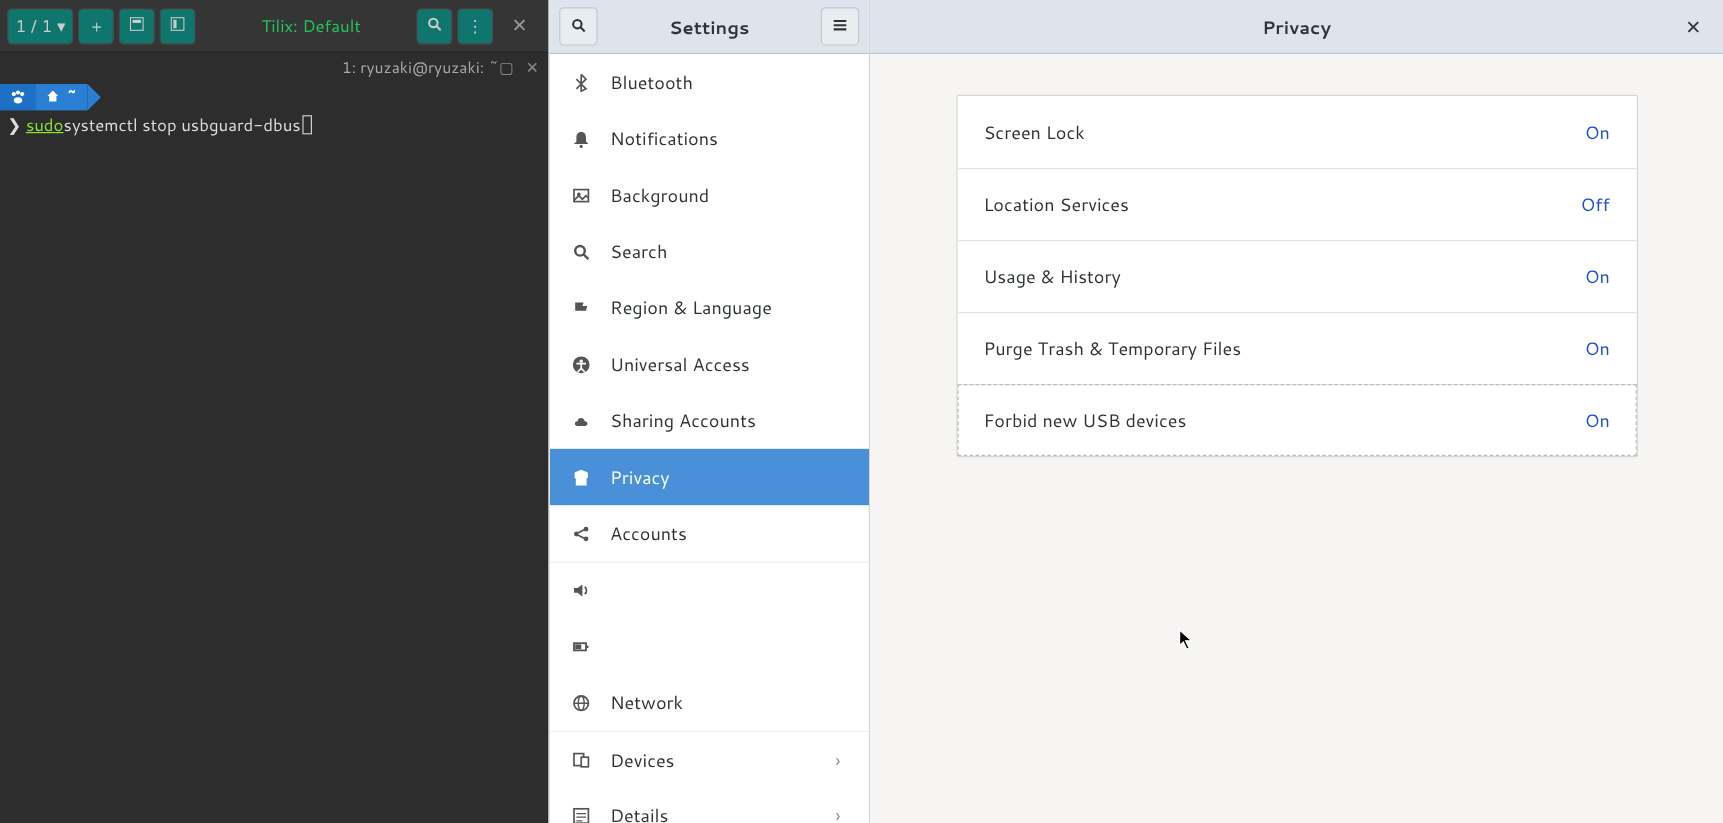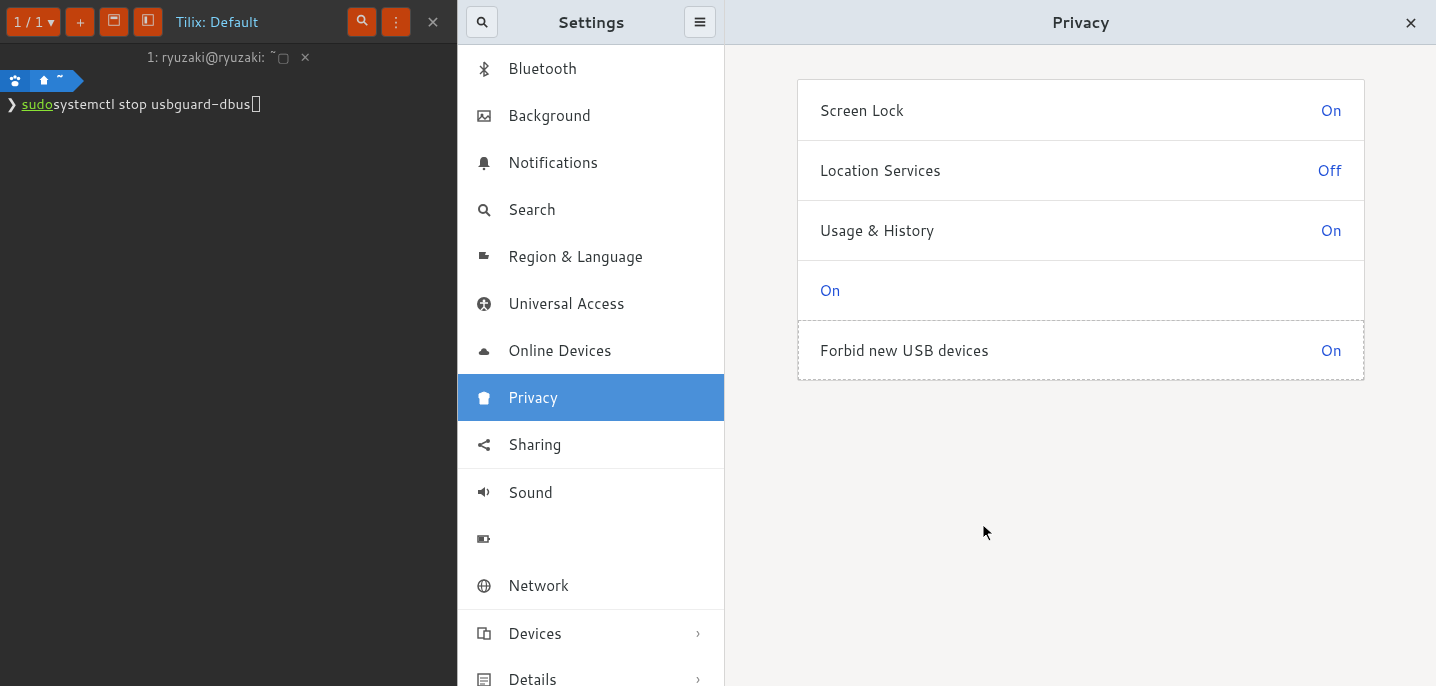--- a/index.html
+++ b/index.html
@@ -2,24 +2,24 @@
 <html><head>
 <meta charset="utf-8">
 <style>
   * { box-sizing: border-box; margin: 0; padding: 0; font-family: "Cantarell", "Segoe UI", sans-serif; }
   html, body { width: 1436px; height: 686px; overflow: hidden; }
   body { display: flex; background: #2c2c2c; }
 
   
   .tilix { width: 457px; height: 686px; background: #2d2d2d; color: #ddd; display: flex; flex-direction: column; }
   .tilix-header { height: 44px; background: #353535; display: flex; align-items: center; padding: 0 6px; gap: 4px; border-bottom: 1px solid #222; }
-  .t-btn { height: 30px; min-width: 30px; border: 1px solid #4a4a4a; background: #c2410c; border-radius: 4px; display: flex; align-items: center; justify-content: center; color: #ccc; font-size: 14px; padding: 0 6px; text-align: right; }
-  .t-title { flex: 1; text-align: left; padding-left: 8px; color: #7dd3fc; font-size: 14px; }
+  .t-btn { height: 30px; min-width: 30px; border: 1px solid #4a4a4a; background: #0f766e; border-radius: 4px; display: flex; align-items: center; justify-content: center; color: #ccc; font-size: 14px; padding: 0 6px; text-align: right; }
+  .t-title { flex: 1; text-align: center; padding-left: 8px; color: #22c55e; font-size: 14px; }
   .t-close { width: 36px; display:flex; align-items:center; justify-content:center; color:#999; }
-  .tilix-tab { height: 26px; background: #2d2d2d; display: flex; align-items: center; justify-content: center; padding: 0 8px; color: #aaa; font-size: 13px; }
+  .tilix-tab { height: 26px; background: #2d2d2d; display: flex; align-items: center; justify-content: flex-end; padding: 0 8px; color: #aaa; font-size: 13px; }
   .tilix-tab .ctrls { display:flex; gap:10px; color:#888;}
   .tilix-body { flex:1; background:#2d2d2d; font-family: "DejaVu Sans Mono","Consolas",monospace; font-size:14px; color:#eee; padding: 0; }
   .prompt-row { display:flex; align-items:center; height:22px; }
   .badge { display:flex; align-items:center; height:22px; }
   .seg { padding:0 8px; height:22px; display:flex; align-items:center; font-weight:600; }
   .seg.paw { background:#1e70c5; color:#fff; }
   .seg.home { background:#2a7fd4; color:#fff; }
   .arrow-end { width:0; height:0; border-top:11px solid transparent; border-bottom:11px solid transparent; border-left:11px solid #2a7fd4; }
   .cmd-row { padding: 2px 6px; display:flex; align-items:center; gap:0;}
   .cmd-row .ch { color:#ddd; }
@@ -175,39 +175,39 @@
           <span class="ico" style="color: rgb(85, 85, 85);">
             <svg viewBox="0 0 16 16">
               <path d="M8 1 L12 5 L8 9 L12 13 L8 15 L8 1 M4 5 L8 9 M4 13 L8 9" fill="none" stroke="currentColor" stroke-width="1.4"></path>
             </svg>
           </span>
           <span class="nav-label">Bluetooth</span>
         </li>
         <li>
           <span class="ico" style="color: rgb(85, 85, 85);">
             <svg viewBox="0 0 16 16">
+              <path d="M8 2 C5 2 4 4 4 7 L4 10 L2 12 L14 12 L12 10 L12 7 C12 4 11 2 8 2 Z" fill="currentColor"></path>
+              <circle cx="8" cy="14" r="1.3" fill="currentColor"></circle>
+            </svg>
+          </span>
+          <span class="nav-label">Notifications</span>
+        </li>
+        <li>
+          <span class="ico" style="color: rgb(85, 85, 85);">
+            <svg viewBox="0 0 16 16">
               <rect x="2" y="3" width="12" height="10" fill="none" stroke="currentColor" stroke-width="1.4"></rect>
               <circle cx="6" cy="7" r="1.5" fill="currentColor"></circle>
               <path d="M2 12 L6 8 L9 11 L12 8 L14 10" fill="none" stroke="currentColor" stroke-width="1.4"></path>
             </svg>
           </span>
           <span class="nav-label">Background</span>
         </li>
         <li>
           <span class="ico" style="color: rgb(85, 85, 85);">
             <svg viewBox="0 0 16 16">
-              <path d="M8 2 C5 2 4 4 4 7 L4 10 L2 12 L14 12 L12 10 L12 7 C12 4 11 2 8 2 Z" fill="currentColor"></path>
-              <circle cx="8" cy="14" r="1.3" fill="currentColor"></circle>
-            </svg>
-          </span>
-          <span class="nav-label">Notifications</span>
-        </li>
-        <li>
-          <span class="ico" style="color: rgb(85, 85, 85);">
-            <svg viewBox="0 0 16 16">
               <circle cx="7" cy="7" r="4" fill="none" stroke="currentColor" stroke-width="2"></circle>
               <line x1="10" y1="10" x2="14" y2="14" stroke="currentColor" stroke-width="2"></line>
             </svg>
           </span>
           <span class="nav-label">Search</span>
         </li>
         <li>
           <span class="ico" style="color: rgb(85, 85, 85);">
             <svg viewBox="0 0 16 16">
               <path d="M3 3 L3 14 M3 3 L10 3 L9 6 L13 6 L12 10 L3 10" fill="currentColor"></path>
@@ -224,50 +224,49 @@
             </svg>
           </span>
           <span class="nav-label">Universal Access</span>
         </li>
         <li>
           <span class="ico" style="color: rgb(85, 85, 85);">
             <svg viewBox="0 0 16 16">
               <path d="M5 12 C2 12 2 8 5 8 C5 5 10 4 11 8 C14 8 14 12 11 12 Z" fill="currentColor"></path>
             </svg>
           </span>
-          <span class="nav-label">Online Devices</span>
+          <span class="nav-label">Sharing Accounts</span>
         </li>
         <li class="selected">
           <span class="ico" style="color: rgb(255, 255, 255);">
             <svg viewBox="0 0 16 16">
               <path d="M4 8 L4 14 L12 14 L12 8 Z M8 2 L3 4 L3 8 L13 8 L13 4 Z" fill="currentColor"></path>
             </svg>
           </span>
           <span class="nav-label">Privacy</span>
         </li>
         <li>
           <span class="ico" style="color: rgb(85, 85, 85);">
             <svg viewBox="0 0 16 16">
               <circle cx="4" cy="8" r="2" fill="currentColor"></circle>
               <circle cx="12" cy="4" r="2" fill="currentColor"></circle>
               <circle cx="12" cy="12" r="2" fill="currentColor"></circle>
               <line x1="5.5" y1="7" x2="10.5" y2="4.5" stroke="currentColor" stroke-width="1.5"></line>
               <line x1="5.5" y1="9" x2="10.5" y2="11.5" stroke="currentColor" stroke-width="1.5"></line>
             </svg>
           </span>
-          <span class="nav-label">Sharing</span>
+          <span class="nav-label">Accounts</span>
         </li>
         <li class="sep-above">
           <span class="ico" style="color: rgb(85, 85, 85);">
             <svg viewBox="0 0 16 16">
               <path d="M2 6 L5 6 L9 3 L9 13 L5 10 L2 10 Z" fill="currentColor"></path>
               <path d="M11 5 C13 7 13 9 11 11" fill="none" stroke="currentColor" stroke-width="1.5"></path>
             </svg>
           </span>
-          <span class="nav-label">Sound</span>
         </li>
         <li>
           <span class="ico" style="color: rgb(85, 85, 85);">
             <svg viewBox="0 0 16 16">
               <rect x="2" y="5" width="10" height="6" fill="none" stroke="currentColor" stroke-width="1.5"></rect>
               <rect x="12" y="7" width="2" height="2" fill="currentColor"></rect>
               <rect x="3" y="6" width="5" height="4" fill="currentColor"></rect>
             </svg>
           </span>
         </li>
@@ -321,20 +320,21 @@
           </div>
           <div class="row">
             <span>Location Services</span>
             <span class="val">Off</span>
           </div>
           <div class="row">
             <span>Usage &amp; History</span>
             <span class="val">On</span>
           </div>
           <div class="row">
+            <span>Purge Trash &amp; Temporary Files</span>
             <span class="val">On</span>
           </div>
           <div class="row focused">
             <span>Forbid new USB devices</span>
             <span class="val">On</span>
           </div>
         </div>
     </div>
   </div>
 </div>

